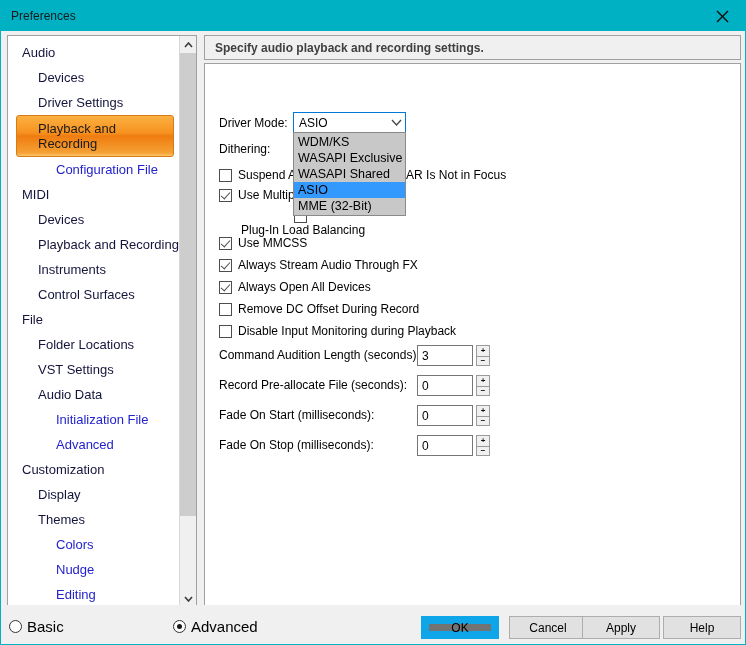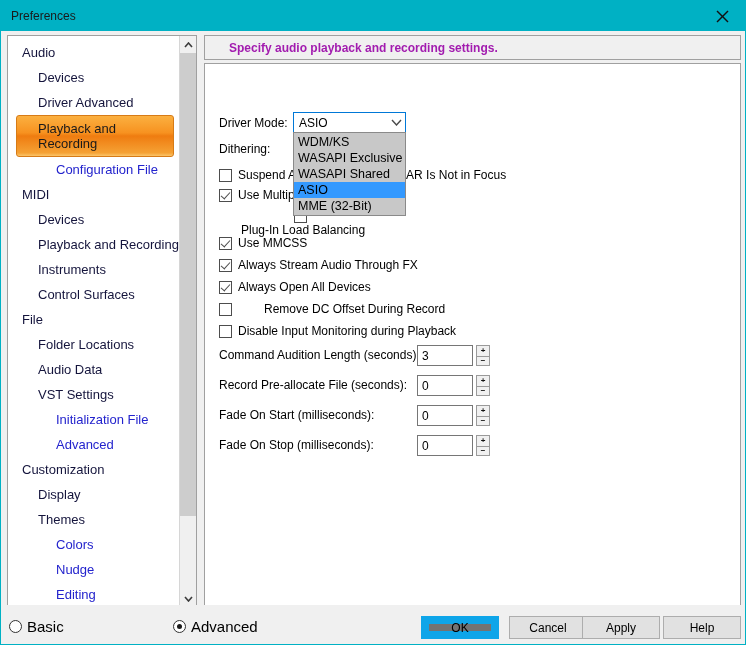--- a/index.html
+++ b/index.html
@@ -140,24 +140,24 @@
     width: 537px; height: 573px;
     box-sizing: border-box;
   }
   #panel-header {
     height: 25px;
     background: #f0f0f0;
     border: 1px solid #a0a0a0;
     box-sizing: border-box;
     display: flex;
     align-items: center;
-    padding-left: 24px;
+    padding-left: 10px;
     font-weight: bold;
     font-size: 12px;
-    color: #a21caf;
+    color: #404040;
   }
   #panel-body {
     position: absolute;
     left: 0; top: 28px;
     width: 537px; height: 545px;
     background: #ffffff;
     border: 1px solid #a0a0a0;
     box-sizing: border-box;
   }
 
@@ -369,32 +369,32 @@
       </svg>
     </div>
   </div>
 
   <div id="body-area">
 
     <div id="sidebar-outer">
       <div id="sidebar-list">
           <div class="nav-group">Audio</div>
           <div class="nav-item dark">Devices</div>
-          <div class="nav-item dark">Driver Advanced</div>
+          <div class="nav-item dark">Driver Settings</div>
           <div class="nav-item selected">Playback and Recording</div>
           <div class="nav-item link">Configuration File</div>
           <div class="nav-group">MIDI</div>
           <div class="nav-item dark">Devices</div>
           <div class="nav-item dark">Playback and Recording</div>
           <div class="nav-item dark">Instruments</div>
           <div class="nav-item dark">Control Surfaces</div>
           <div class="nav-group">File</div>
           <div class="nav-item dark">Folder Locations</div>
+          <div class="nav-item dark">VST Settings</div>
           <div class="nav-item dark">Audio Data</div>
-          <div class="nav-item dark">VST Settings</div>
           <div class="nav-item link">Initialization File</div>
           <div class="nav-item link">Advanced</div>
           <div class="nav-group">Customization</div>
           <div class="nav-item dark">Display</div>
           <div class="nav-item dark">Themes</div>
           <div class="nav-item link">Colors</div>
           <div class="nav-item link">Nudge</div>
           <div class="nav-item link">Editing</div>
         </div>
       <div id="sb-scroll">
@@ -459,21 +459,21 @@
               <span class="cb-label">Use MMCSS</span>
             </div>
             <div class="cb-row" style="left: 14px; top: 194px;">
               <span class="cbox checked"></span>
               <span class="cb-label">Always Stream Audio Through FX</span>
             </div>
             <div class="cb-row" style="left: 14px; top: 216px;">
               <span class="cbox checked"></span>
               <span class="cb-label">Always Open All Devices</span>
             </div>
-            <div class="cb-row" style="left: 14px; top: 238px; gap: 26px;">
+            <div class="cb-row" style="left: 14px; top: 238px;">
               <span class="cbox"></span>
               <span class="cb-label">Remove DC Offset During Record</span>
             </div>
             <div class="cb-row" style="left: 14px; top: 260px;">
               <span class="cbox"></span>
               <span class="cb-label">Disable Input Monitoring during Playback</span>
             </div>
           </div>
 
         <div id="spinner-area">

